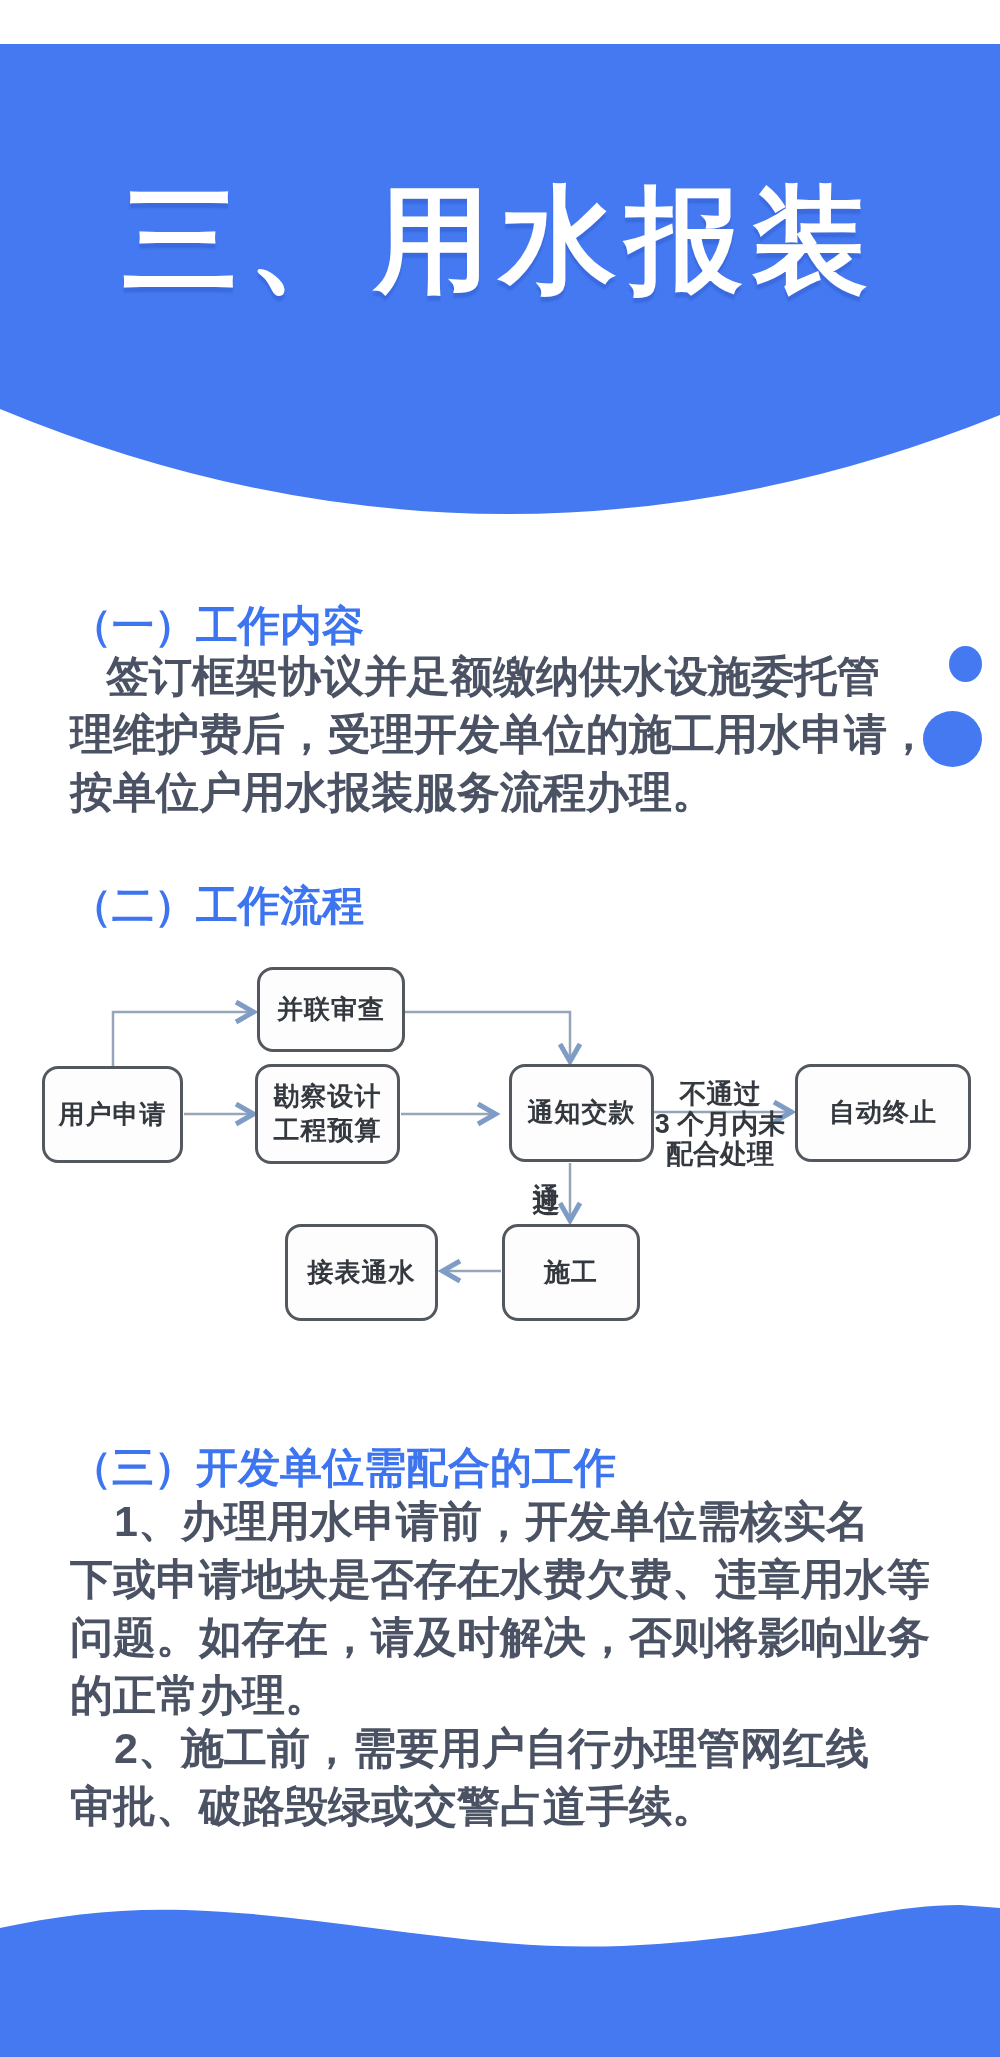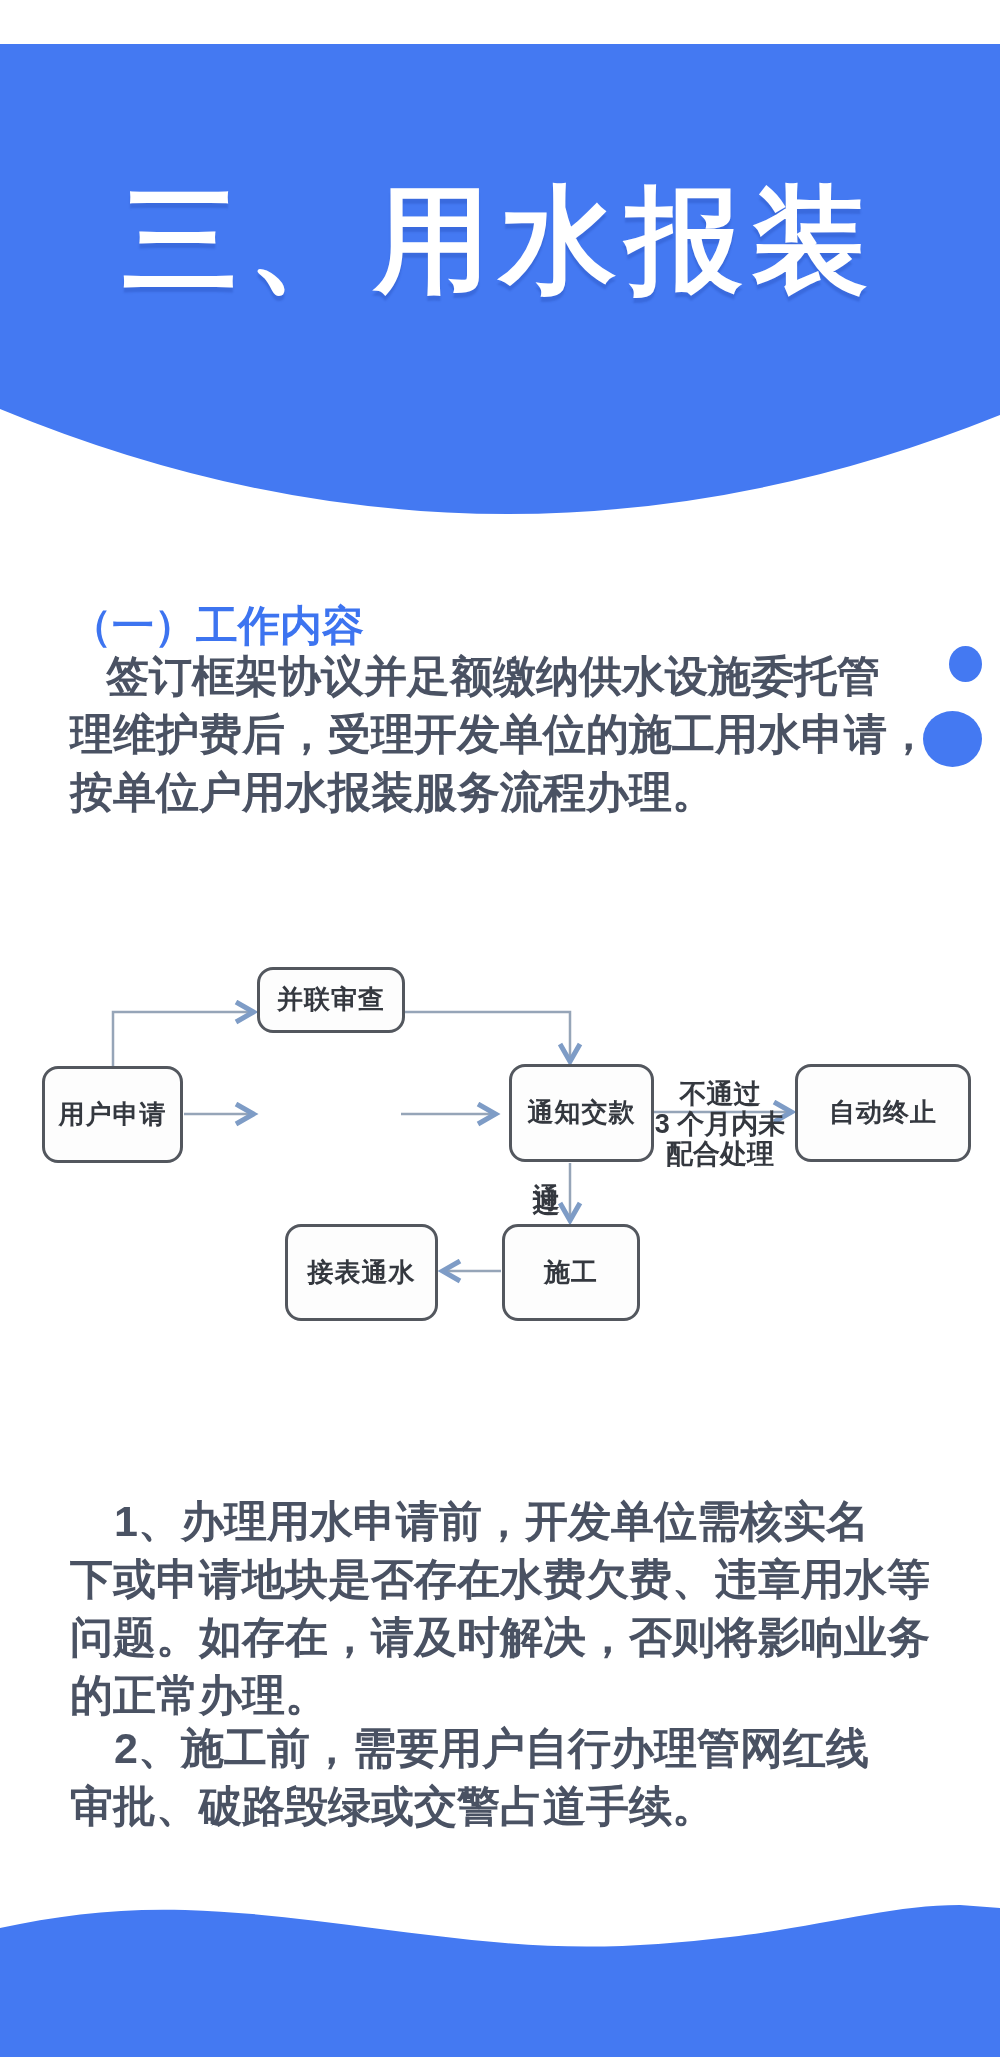--- a/index.html
+++ b/index.html
@@ -74,21 +74,21 @@
     align-items: center;
     justify-content: center;
     text-align: center;
     font-size: 26px;
     font-weight: 600;
     letter-spacing: 1px;
     color: #34383F;
     line-height: 1.3;
   }
   .n-apply     { left: 42px;  top: 107px; width: 141px; height: 97px; text-align: right; }
-  .n-review    { left: 257px; top: 8px;   width: 148px; height: 66px; }
+  .n-review    { left: 257px; top: 8px;   width: 148px; height: 85px; }
   .n-survey    { left: 255px; top: 105px; width: 145px; height: 100px; }
   .n-notify    { left: 509px; top: 105px; width: 145px; height: 98px; }
   .n-terminate { left: 795px; top: 105px; width: 176px; height: 98px; }
   .n-construct { left: 502px; top: 265px; width: 138px; height: 97px; }
   .n-meter     { left: 285px; top: 265px; width: 153px; height: 97px; }
   .edge-label-reject {
     position: absolute;
     left: 640px; top: 120px; width: 160px;
     text-align: center;
     font-size: 27px;
@@ -122,20 +122,21 @@
   <div class="sec-heading" style="top:558px">（一）工作内容</div>
   <div class="body-block" style="top:603px">
     <div class="body-line indent-s1">签订框架协议并足额缴纳供水设施委托管</div>
     <div class="body-line">理维护费后，受理开发单位的施工用水申请，</div>
     <div class="body-line">按单位户用水报装服务流程办理。</div>
   </div>
 
   <div class="dot dot-small"></div>
   <div class="dot dot-large"></div>
 
+  <div class="sec-heading" style="top:838px">（二）工作流程</div>
 
   <div class="flowchart">
     <svg class="flow-arrows" width="1000" height="385" viewBox="0 0 1000 385">
       <defs>
         <marker id="arw" viewBox="0 0 10 10" refX="7" refY="5" markerWidth="10" markerHeight="10" orient="auto">
           <path d="M1,1 L8,5 L1,9" fill="none" stroke="#7E9CC6" stroke-width="2"></path>
         </marker>
       </defs>
       <g stroke="#96A5B8" stroke-width="2.5" fill="none">
         <polyline points="113,115 113,53 251,53" marker-end="url(#arw)"></polyline>
@@ -147,20 +148,24 @@
         <line x1="501" y1="312" x2="445" y2="312" marker-end="url(#arw)"></line>
       </g>
     </svg>
 
     <div class="flow-node n-apply">
       <span>用户申请</span>
     </div>
     <div class="flow-node n-review">
       <span>并联审查</span>
     </div>
+    <div class="flow-node n-survey">
+      <span>勘察设计</span>
+      <span>工程预算</span>
+    </div>
     <div class="flow-node n-notify">
       <span>通知交款</span>
     </div>
     <div class="flow-node n-terminate">
       <span>自动终止</span>
     </div>
     <div class="flow-node n-construct">
       <span>施工</span>
     </div>
     <div class="flow-node n-meter">
@@ -168,20 +173,21 @@
     </div>
 
     <div class="edge-label-reject">
       <div>不通过</div>
       <div>3 个月内未</div>
       <div>配合处理</div>
     </div>
     <div class="edge-label-pass">通过</div>
   </div>
 
+  <div class="sec-heading" style="top:1400px">（三）开发单位需配合的工作</div>
   <div class="body-block" style="top:1448px">
     <div class="body-line indent-num">1、办理用水申请前，开发单位需核实名</div>
     <div class="body-line">下或申请地块是否存在水费欠费、违章用水等</div>
     <div class="body-line">问题。如存在，请及时解决，否则将影响业务</div>
     <div class="body-line">的正常办理。</div>
   </div>
   <div class="body-block" style="top:1675px">
     <div class="body-line indent-num">2、施工前，需要用户自行办理管网红线</div>
     <div class="body-line">审批、破路毁绿或交警占道手续。</div>
   </div>

